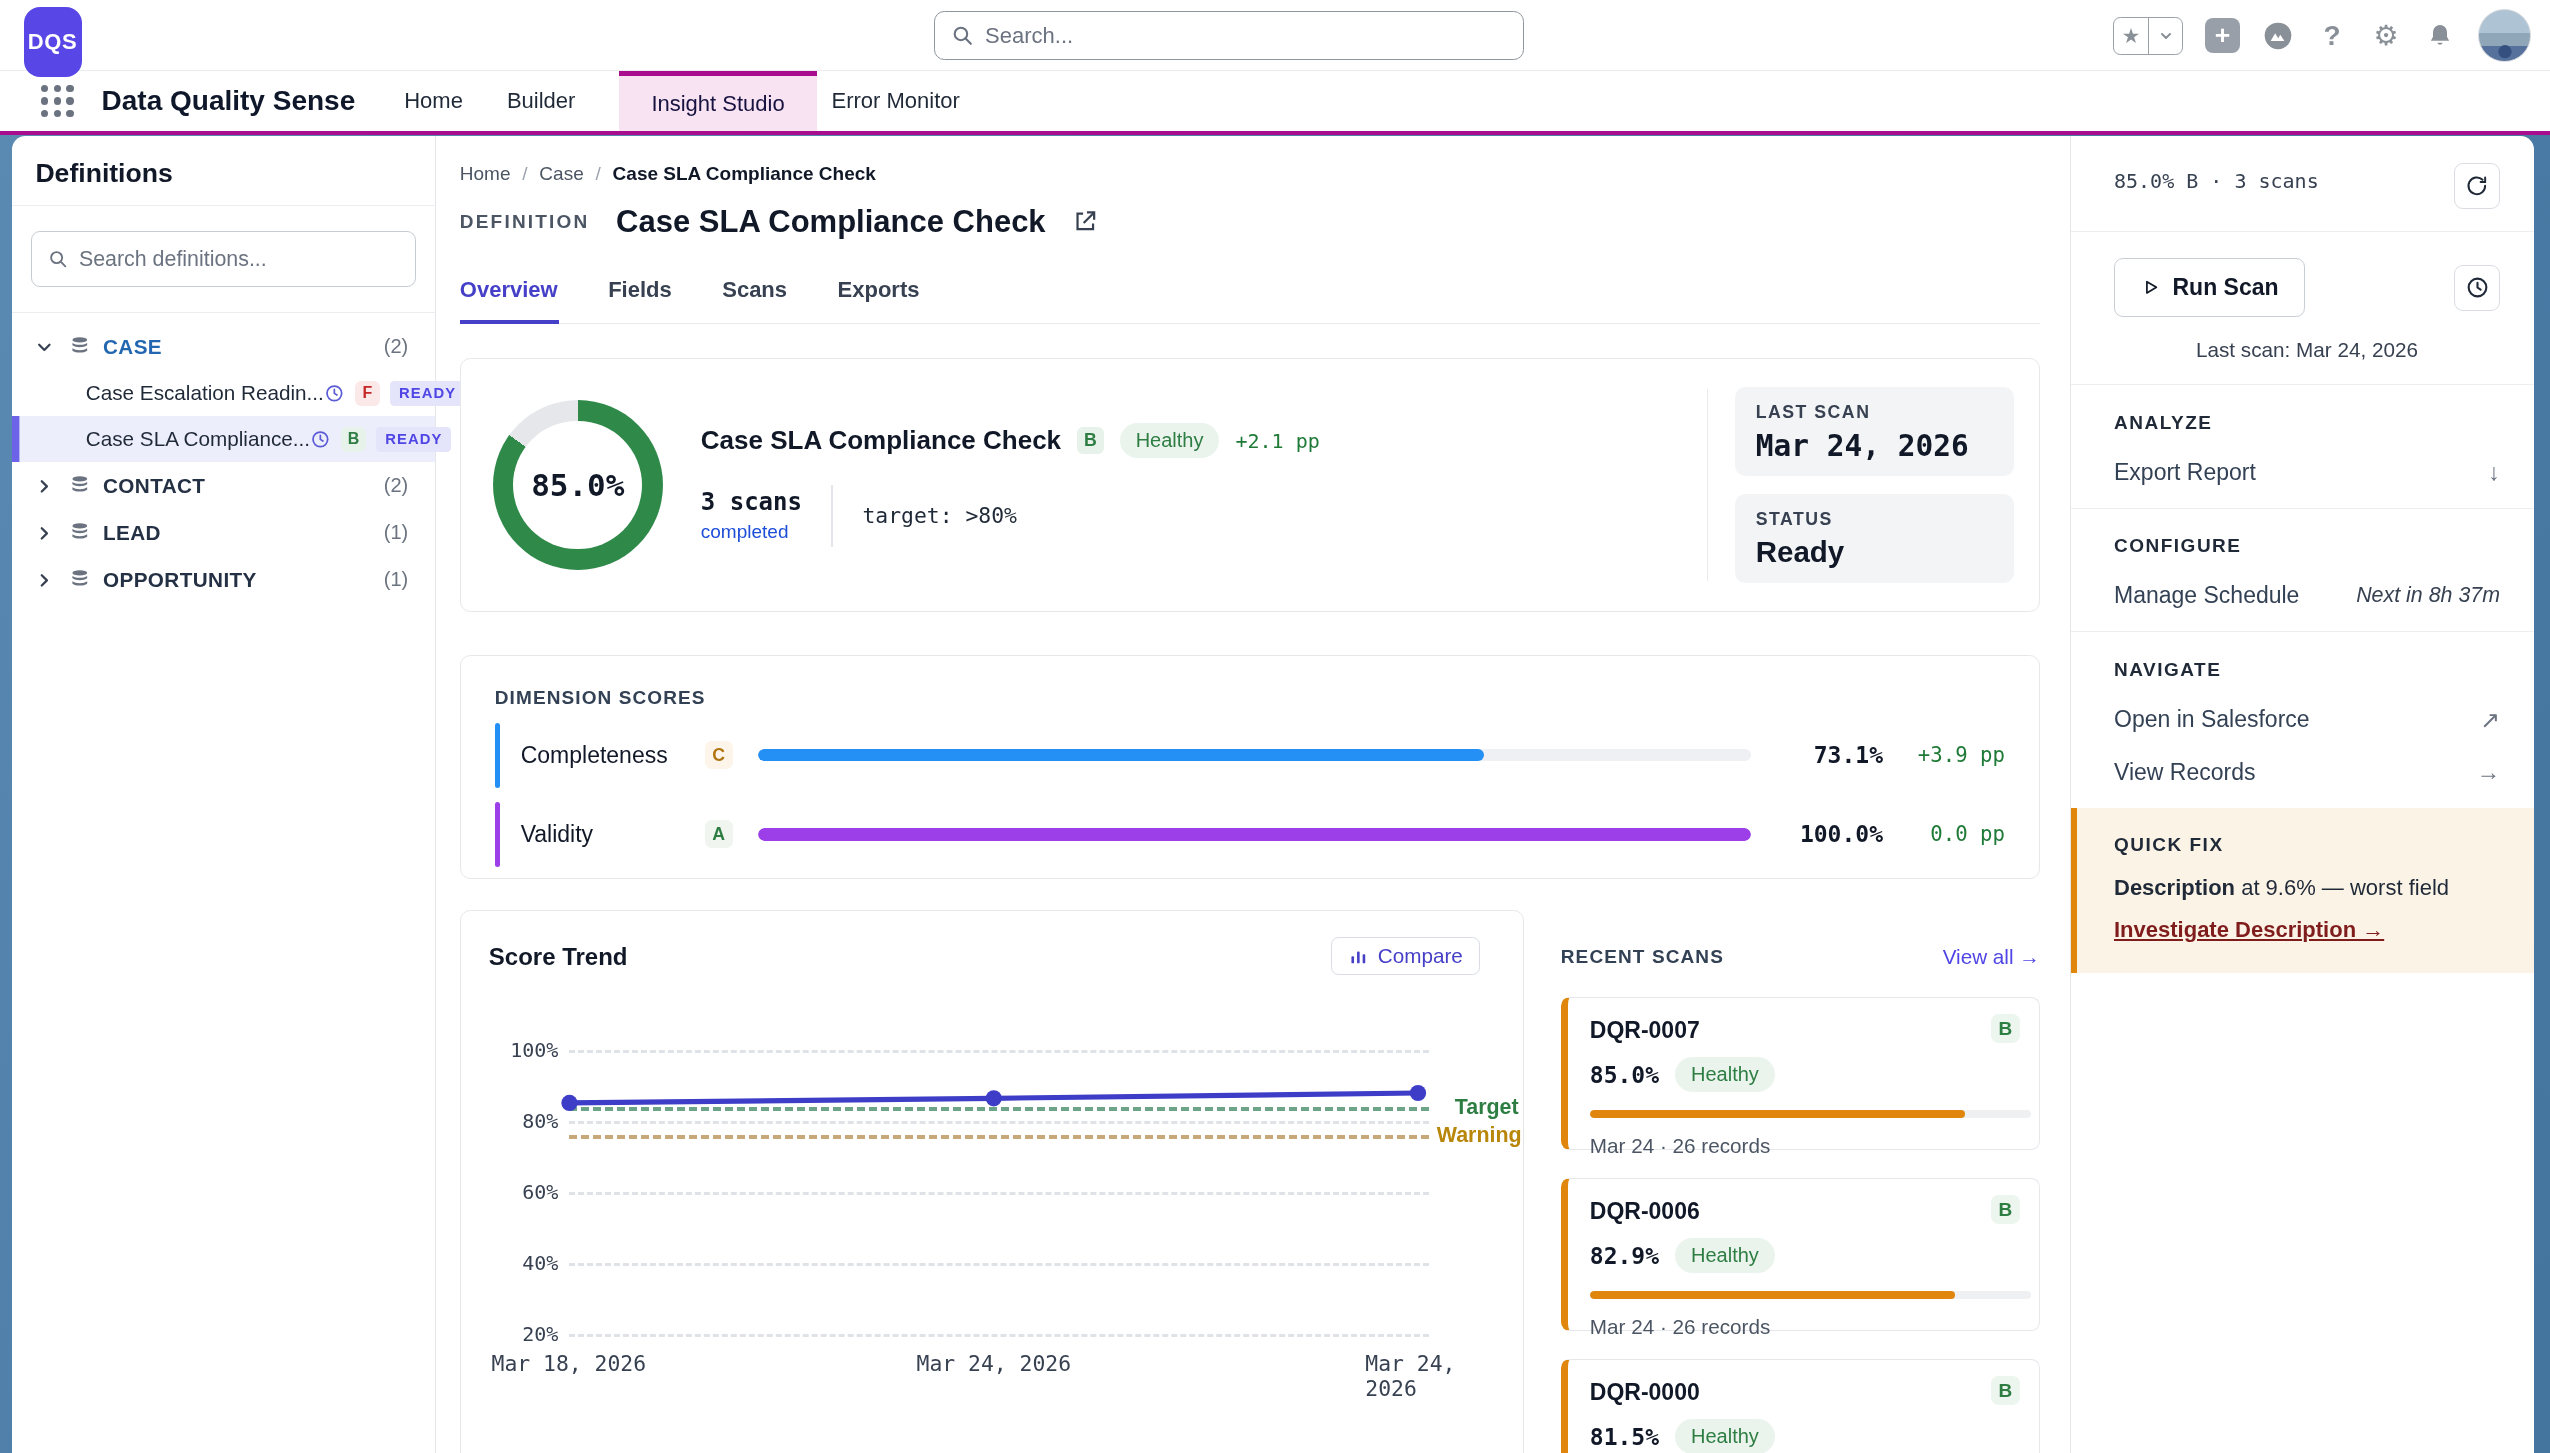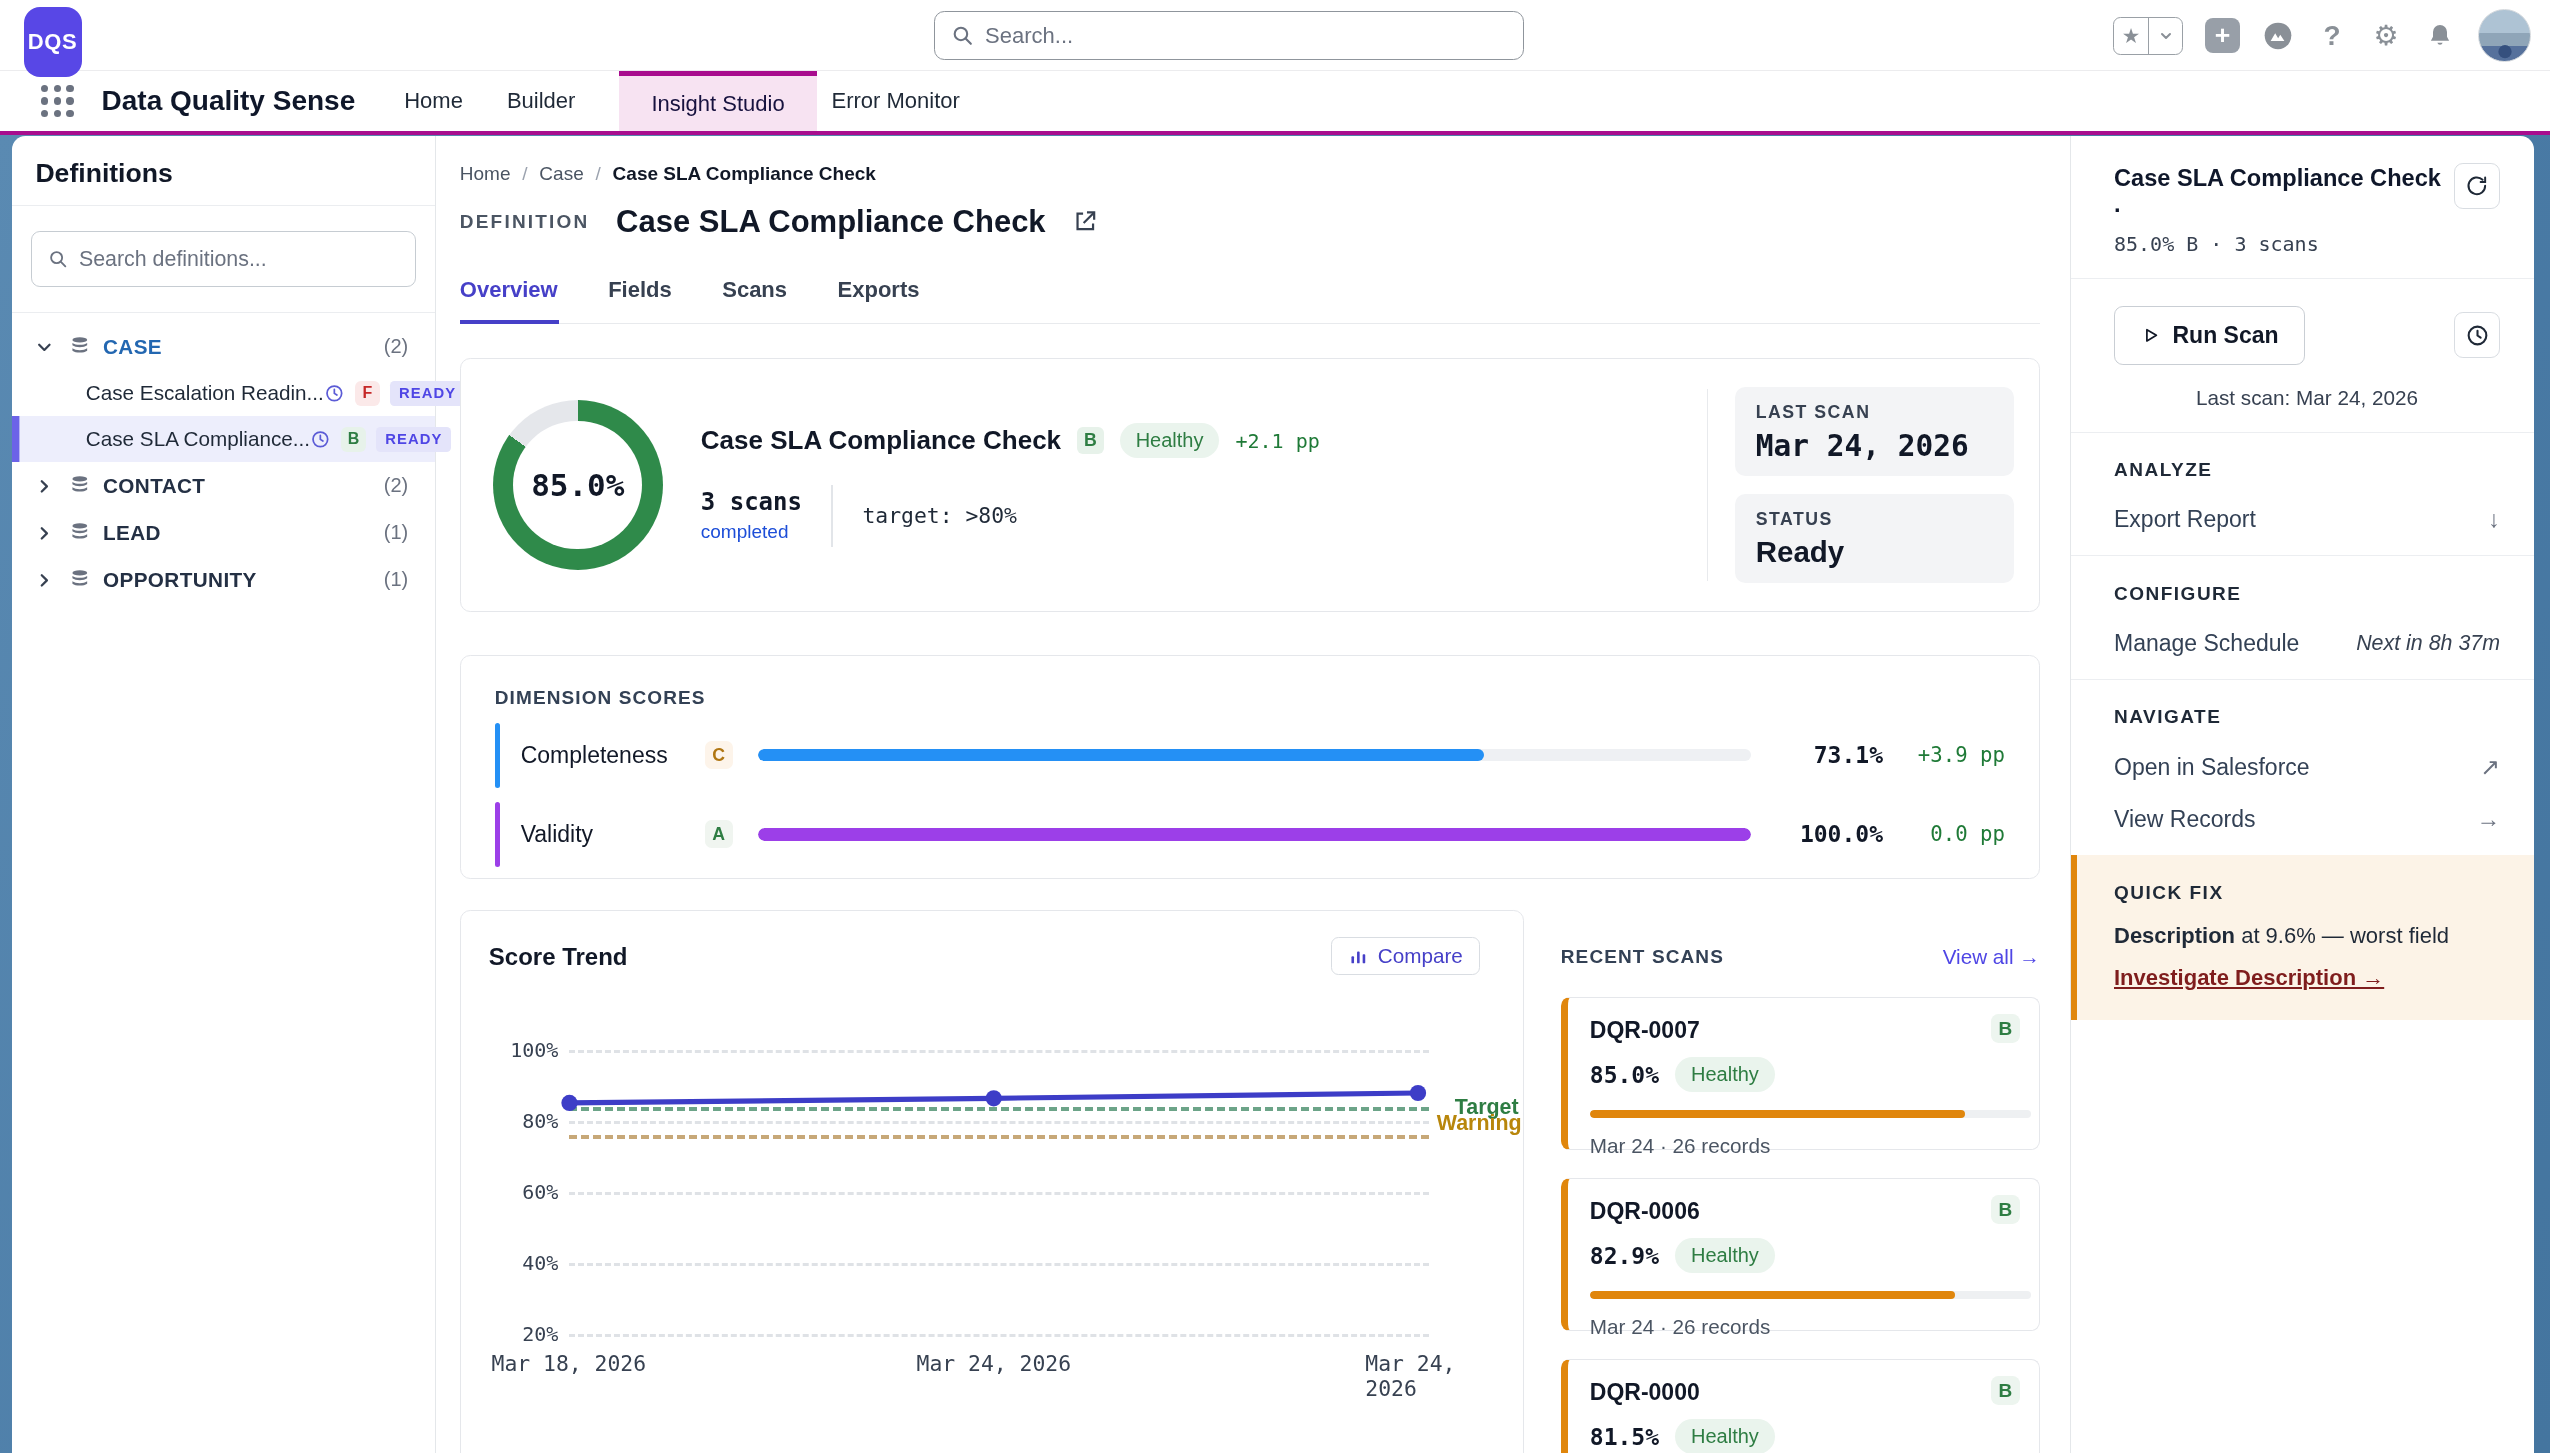--- a/index.html
+++ b/index.html
@@ -464,21 +464,21 @@
             <div class="ylab mono" style="top: 210px;">80%</div>
             <div class="gridline" style="top: 281px;"></div>
             <div class="ylab mono" style="top: 281px;">60%</div>
             <div class="gridline" style="top: 352px;"></div>
             <div class="ylab mono" style="top: 352px;">40%</div>
             <div class="gridline" style="top: 423px;"></div>
             <div class="ylab mono" style="top: 423px;">20%</div>
             <div class="refline target" style="top: 196px;"></div>
             <div class="reflab target" style="left: 976px; top: 196px;">Target</div>
             <div class="refline warning" style="top: 224px;"></div>
-            <div class="reflab warning" style="left: 976px; top: 212px;">Warning</div>
+            <div class="reflab warning" style="left: 976px; top: 224px;">Warning</div>
             <div class="xlab mono" style="left: 108px;">Mar 18, 2026</div>
             <div class="xlab mono" style="left: 533px;">Mar 24, 2026</div>
             <div class="xlab mono" style="left: 957px;">Mar 24, 2026</div>
             <svg width="1064" height="583" viewBox="0 0 1442 790" class="trend-svg">
               <polyline points="147,260.03999999999996 722,253.8 1297,246.6" fill="none" stroke="#3d3dc7" stroke-width="7" stroke-linecap="round"></polyline>
               <circle cx="147" cy="260.03999999999996" r="11" fill="#3d3dc7"></circle>
               <circle cx="722" cy="253.8" r="11" fill="#3d3dc7"></circle>
               <circle cx="1297" cy="246.6" r="11" fill="#3d3dc7"></circle>
             </svg>
           </section>
@@ -521,21 +521,20 @@
 
           <div class="scan-meta"></div>
         </div>
       </section>
     </div>
   </main>
 
   <aside class="rpanel">
     <div class="rp-block rp-titlerow">
       <div style="flex:1;">
-        <div class="rp-title">Case SLA Compliance Check ·</div>
         <div class="rp-sub mono">85.0% B · 3 scans</div>
       </div>
       <div class="sqbtn">
         <svg class="i" width="23.6" height="23.6" viewBox="0 0 24 24" fill="none" stroke="#1f2937" stroke-width="2" stroke-linecap="round">
               <path d="M20.5 12a8.5 8.5 0 1 1-2.6-6.1"></path>
               <path d="M20.5 3.5v4.6h-4.6"></path>
             </svg>
       </div>
     </div>
     <div class="rp-div"></div>

